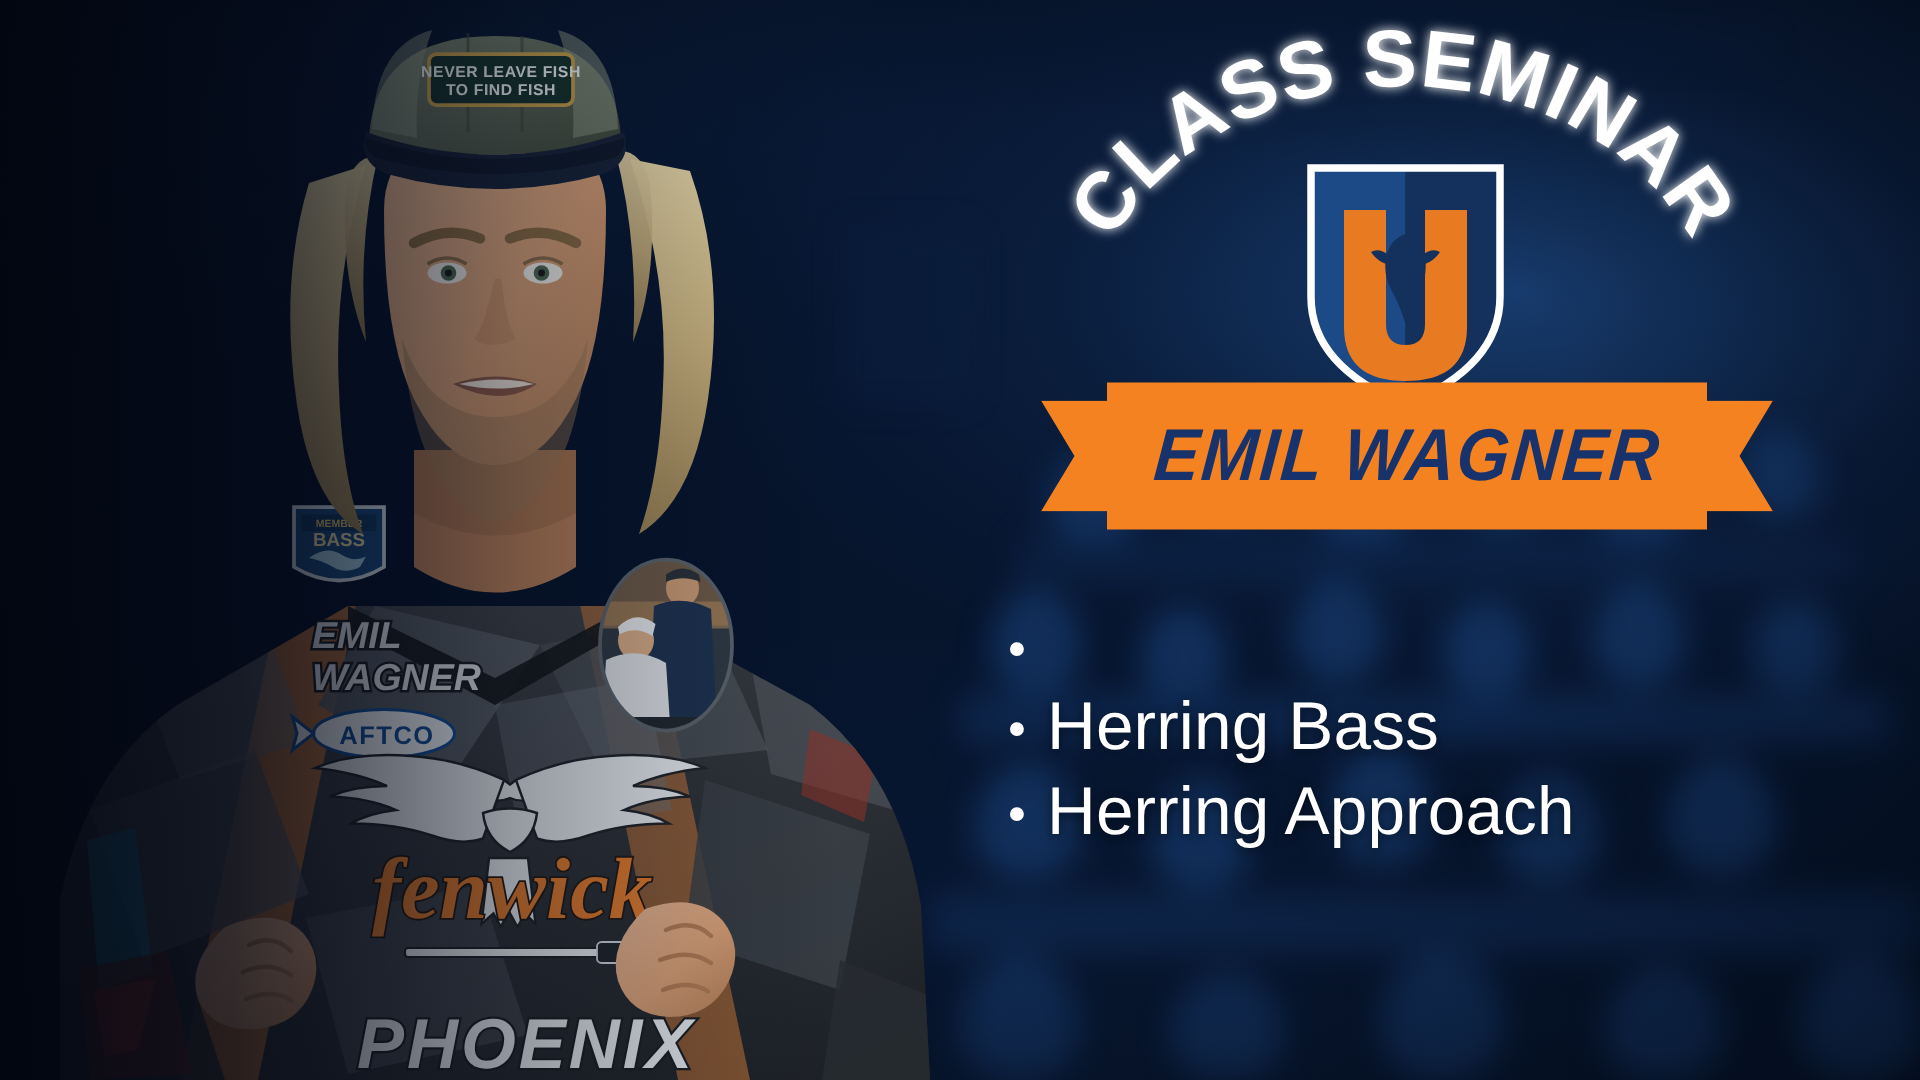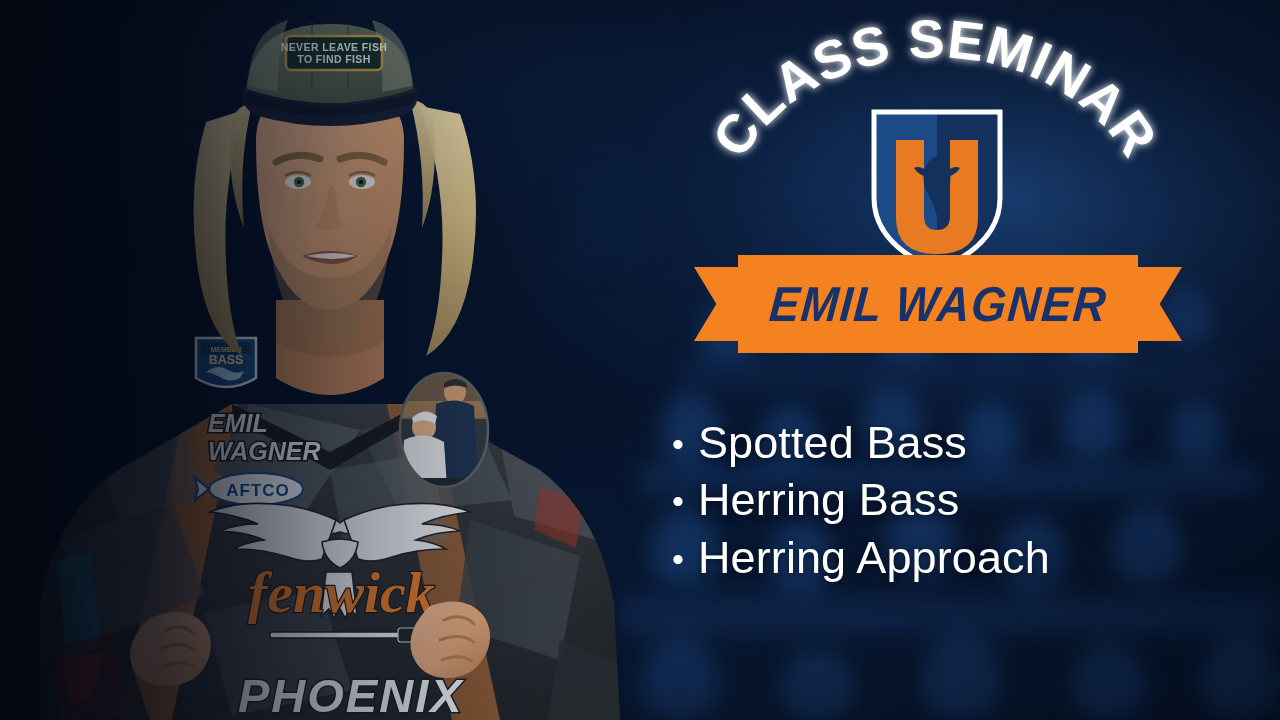--- a/index.html
+++ b/index.html
@@ -349,21 +349,20 @@
     <div class="rib-tail l"></div>
     <div class="rib-tail r"></div>
     <div class="rib-main">
       <span class="rib-name">EMIL WAGNER</span>
     </div>
   </div>
 
   <div id="bullets">
     <div class="bullet-row">
       <span class="bullet-dot">•</span>
-      <span class="bullet-label">Spotted Bass</span>
     </div>
     <div class="bullet-row">
       <span class="bullet-dot">•</span>
       <span class="bullet-label">Herring Bass</span>
     </div>
     <div class="bullet-row">
       <span class="bullet-dot">•</span>
       <span class="bullet-label">Herring Approach</span>
     </div>
   </div>

